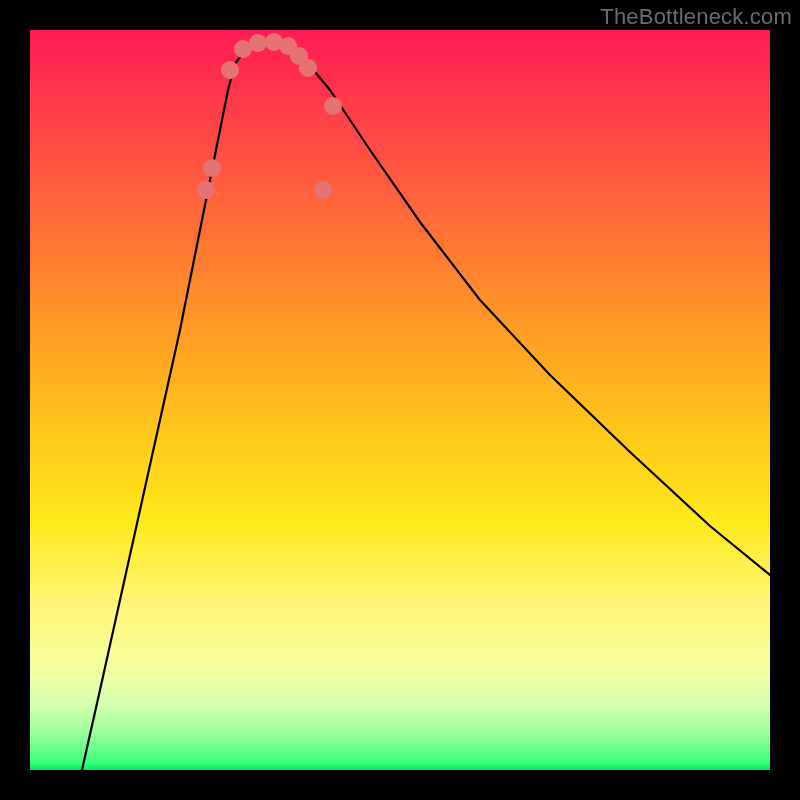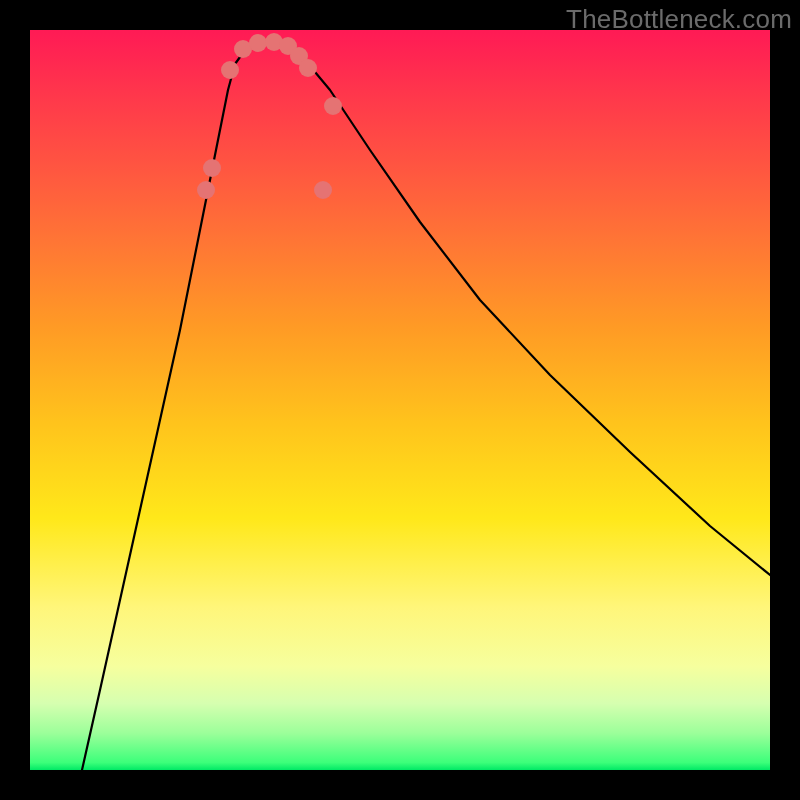--- a/index.html
+++ b/index.html
@@ -40,21 +40,21 @@
       #9cff9a 95%,
       #3cff7a 99%,
       #00e965 100%
     );
   }
   .watermark {
     position: absolute;
     top: 4px;
     right: 8px;
     color: #6b6b6b;
-    font-size: 26px;
+    font-size: 22px;
     font-weight: 400;
     letter-spacing: 0.2px;
     user-select: none;
   }
   svg.curve {
     position: absolute;
     top: 0;
     left: 0;
   }
 </style>

